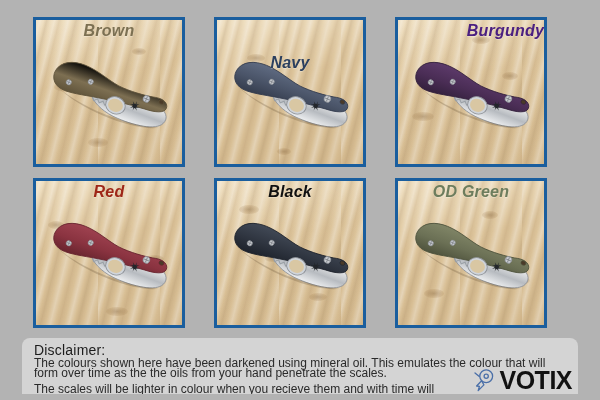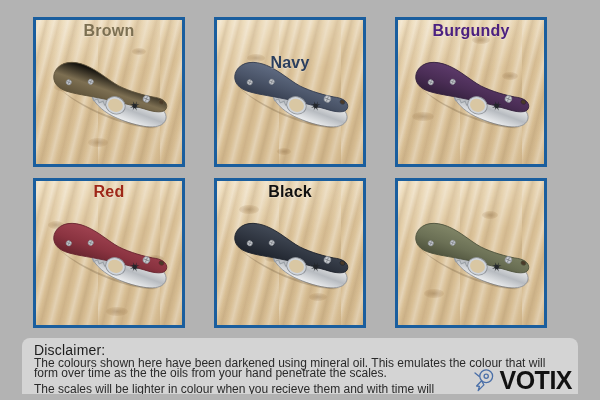--- a/index.html
+++ b/index.html
@@ -20,20 +20,21 @@
     position: absolute;
     left: 33px;
     top: 17px;
     width: 534px;
     height: 313px;
     display: grid;
     grid-template-columns: repeat(3, 152px);
     grid-template-rows: repeat(2, 150px);
     column-gap: 29px;
     row-gap: 11px;
+    font-style: italic;
   }
 
   .product-card {
     position: relative;
     border: 3px solid #1a5e9e;
     box-sizing: border-box;
     overflow: hidden;
     background: #d8c39c;
   }
 
@@ -249,21 +250,21 @@
           <path d="M16 41 C40 50 88 52 126 40 C106 52 48 55 16 41 Z" fill="rgba(90,70,45,0.25)"></path>
         </svg>
       </div>
     </div>
     <div class="product-card">
       <div class="wood-bg">
         <div class="wood-knot" style="left: 14px; top: 92px; width: 22px; height: 9px;"></div>
         <div class="wood-knot" style="left: 104px; top: 52px; width: 16px; height: 8px;"></div>
         <div class="wood-knot" style="left: 74px; top: 16px; width: 18px; height: 8px;"></div>
       </div>
-      <div class="card-label" style="color: rgb(75, 32, 128);">Burgundy</div>
+      <div class="card-label" style="color: rgb(75, 32, 128); text-align: right;">Burgundy</div>
       <div class="knife">
         <svg viewBox="0 0 136 58">
           <defs>
             <linearGradient id="g2" x1="0" y1="0" x2="0.25" y2="1">
               <stop offset="0%" stop-color="#5e3b6c"></stop>
               <stop offset="55%" stop-color="#4a2d55"></stop>
               <stop offset="100%" stop-color="#33203c"></stop>
             </linearGradient>
             <linearGradient id="b2" x1="0" y1="0" x2="0.1" y2="1">
               <stop offset="0%" stop-color="#fbfbfb"></stop>
@@ -381,20 +382,21 @@
           <path d="M16 41 C40 50 88 52 126 40 C106 52 48 55 16 41 Z" fill="rgba(90,70,45,0.25)"></path>
         </svg>
       </div>
     </div>
     <div class="product-card">
       <div class="wood-bg">
         <div class="wood-knot" style="left: 26px; top: 108px; width: 20px; height: 9px;"></div>
         <div class="wood-knot" style="left: 84px; top: 30px; width: 16px; height: 8px;"></div>
         <div class="wood-knot" style="left: 118px; top: 96px; width: 14px; height: 7px;"></div>
       </div>
+      <div class="card-label" style="color: rgb(109, 125, 93);">OD Green</div>
       <div class="knife">
         <svg viewBox="0 0 136 58">
           <defs>
             <linearGradient id="g5" x1="0" y1="0" x2="0.25" y2="1">
               <stop offset="0%" stop-color="#828768"></stop>
               <stop offset="55%" stop-color="#6b7055"></stop>
               <stop offset="100%" stop-color="#4e523c"></stop>
             </linearGradient>
             <linearGradient id="b5" x1="0" y1="0" x2="0.1" y2="1">
               <stop offset="0%" stop-color="#fbfbfb"></stop>

